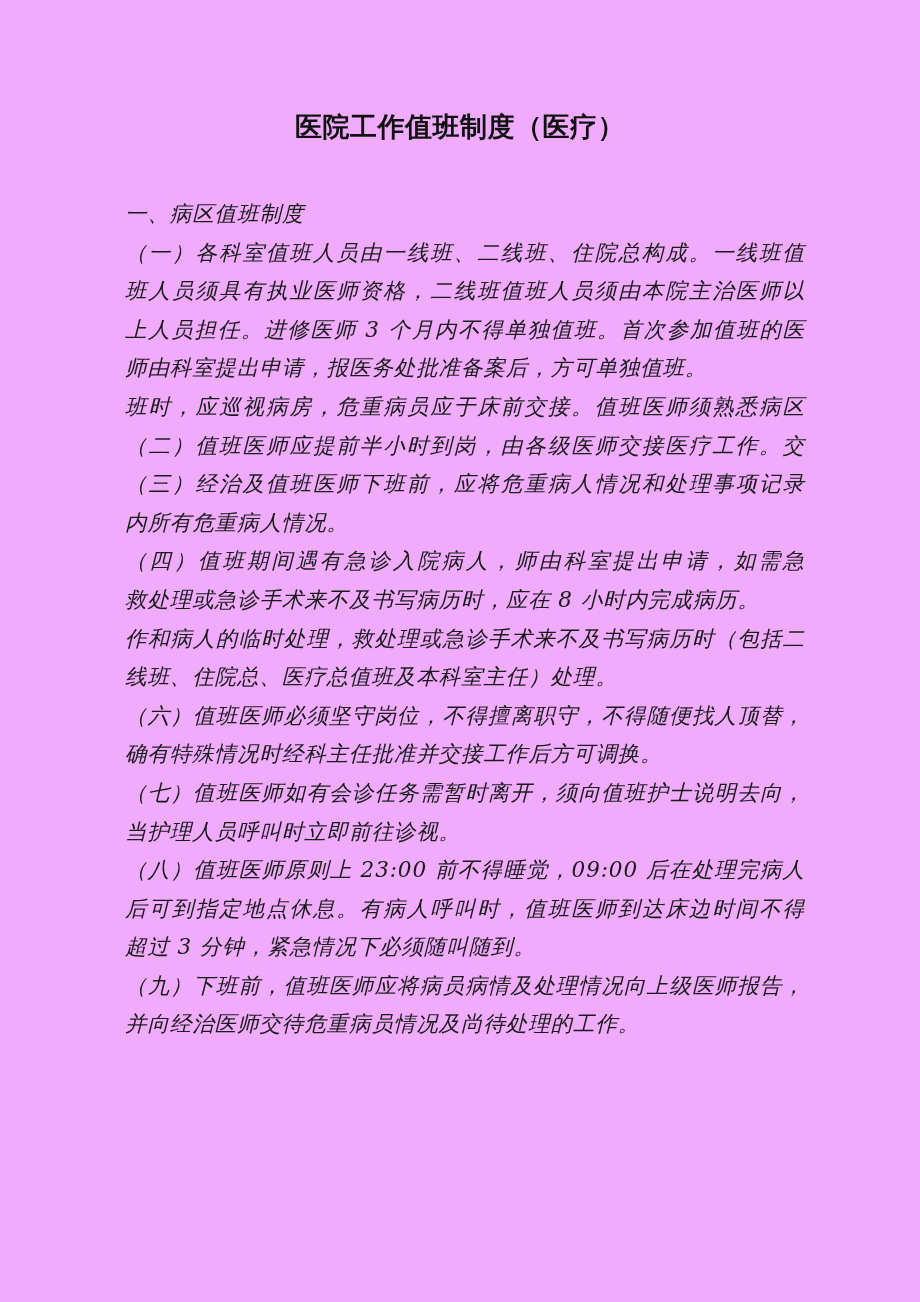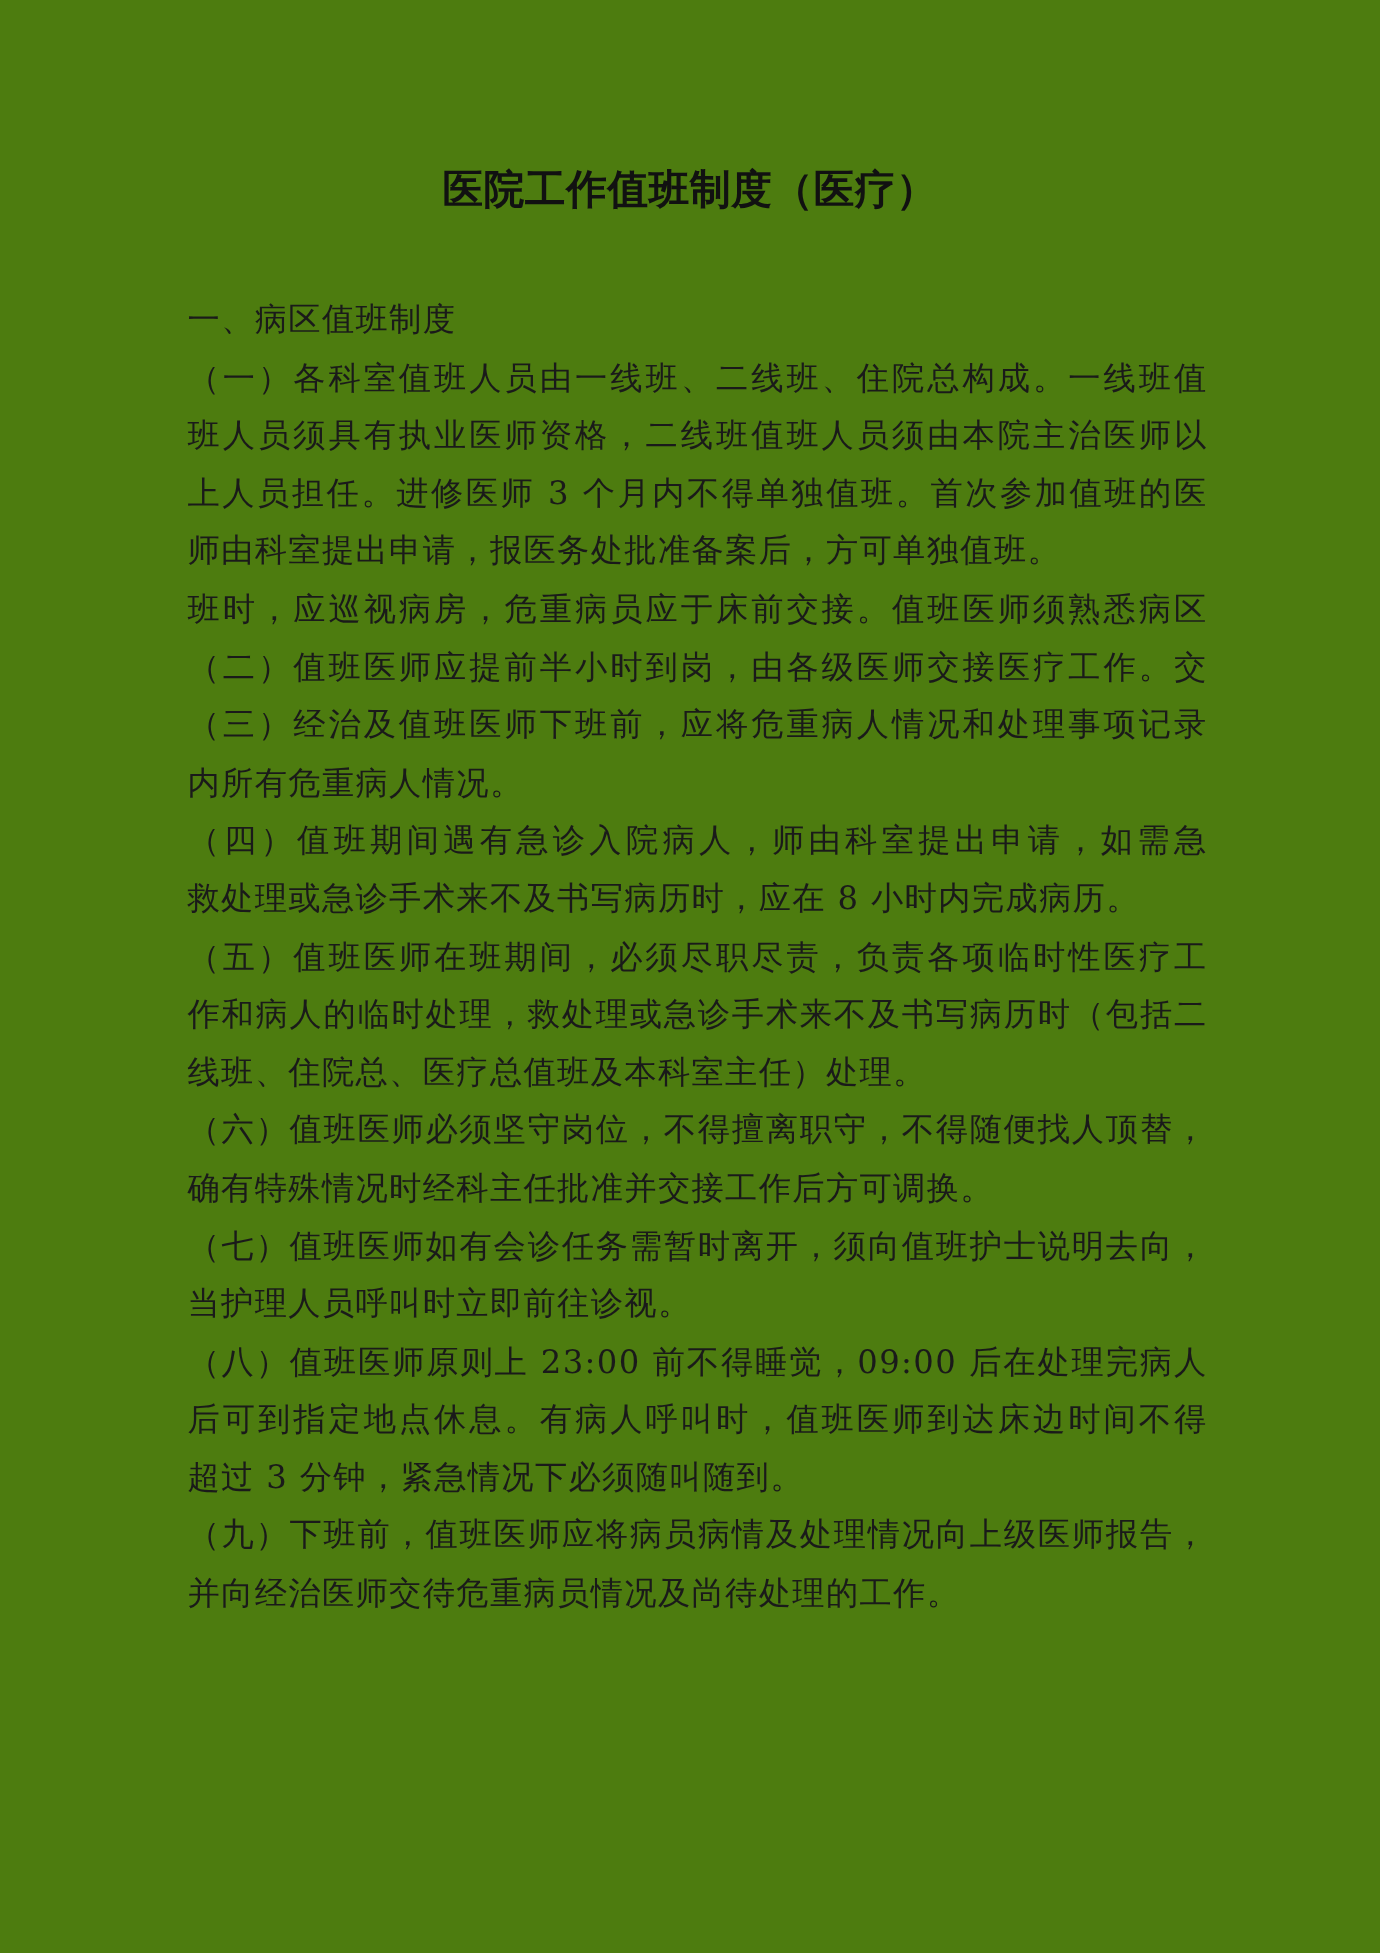--- a/index.html
+++ b/index.html
@@ -4,21 +4,21 @@
 <style>
   html, body {
     margin: 0;
     padding: 0;
     background: #ffffff;
   }
   .page {
     position: relative;
     width: 920px;
     height: 1302px;
-    background: #4d7c0f;
+    background: #f0abfc;
     overflow: hidden;
     font-family: "DejaVu Serif", "Liberation Serif", serif;
     color: #1a1a1a;
   }
   .doc-title {
     margin: 0;
     padding-top: 107px;
     height: 40px;
     line-height: 40px;
     text-align: center;
@@ -33,20 +33,21 @@
     padding-right: 115px; 
   }
   .line {
     height: 38.6px;
     line-height: 38.6px;
     font-size: 21.5px;
     letter-spacing: 0.9px;
     white-space: normal;
     text-align: left;
     color: #1a1a1a;
+    font-style: italic;
   }
   
   .line.fill {
     text-align: justify;
     text-align-last: justify;
     -moz-text-align-last: justify;
   }
 </style>
 </head>
 <body>
@@ -60,21 +61,20 @@
       <div class="line fill">（一）各科室值班人员由一线班、二线班、住院总构成。一线班值</div>
       <div class="line fill">班人员须具有执业医师资格，二线班值班人员须由本院主治医师以</div>
       <div class="line fill">上人员担任。进修医师 3 个月内不得单独值班。首次参加值班的医</div>
       <div class="line">师由科室提出申请，报医务处批准备案后，方可单独值班。</div>
       <div class="line fill">班时，应巡视病房，危重病员应于床前交接。值班医师须熟悉病区</div>
       <div class="line fill">（二）值班医师应提前半小时到岗，由各级医师交接医疗工作。交</div>
       <div class="line fill">（三）经治及值班医师下班前，应将危重病人情况和处理事项记录</div>
       <div class="line">内所有危重病人情况。</div>
       <div class="line fill">（四）值班期间遇有急诊入院病人，师由科室提出申请，如需急</div>
       <div class="line">救处理或急诊手术来不及书写病历时，应在 8 小时内完成病历。</div>
-      <div class="line fill">（五）值班医师在班期间，必须尽职尽责，负责各项临时性医疗工</div>
       <div class="line fill">作和病人的临时处理，救处理或急诊手术来不及书写病历时（包括二</div>
       <div class="line">线班、住院总、医疗总值班及本科室主任）处理。</div>
       <div class="line fill">（六）值班医师必须坚守岗位，不得擅离职守，不得随便找人顶替，</div>
       <div class="line">确有特殊情况时经科主任批准并交接工作后方可调换。</div>
       <div class="line fill">（七）值班医师如有会诊任务需暂时离开，须向值班护士说明去向，</div>
       <div class="line">当护理人员呼叫时立即前往诊视。</div>
       <div class="line fill">（八）值班医师原则上 23:00 前不得睡觉，09:00 后在处理完病人</div>
       <div class="line fill">后可到指定地点休息。有病人呼叫时，值班医师到达床边时间不得</div>
       <div class="line">超过 3 分钟，紧急情况下必须随叫随到。</div>
       <div class="line fill">（九）下班前，值班医师应将病员病情及处理情况向上级医师报告，</div>

